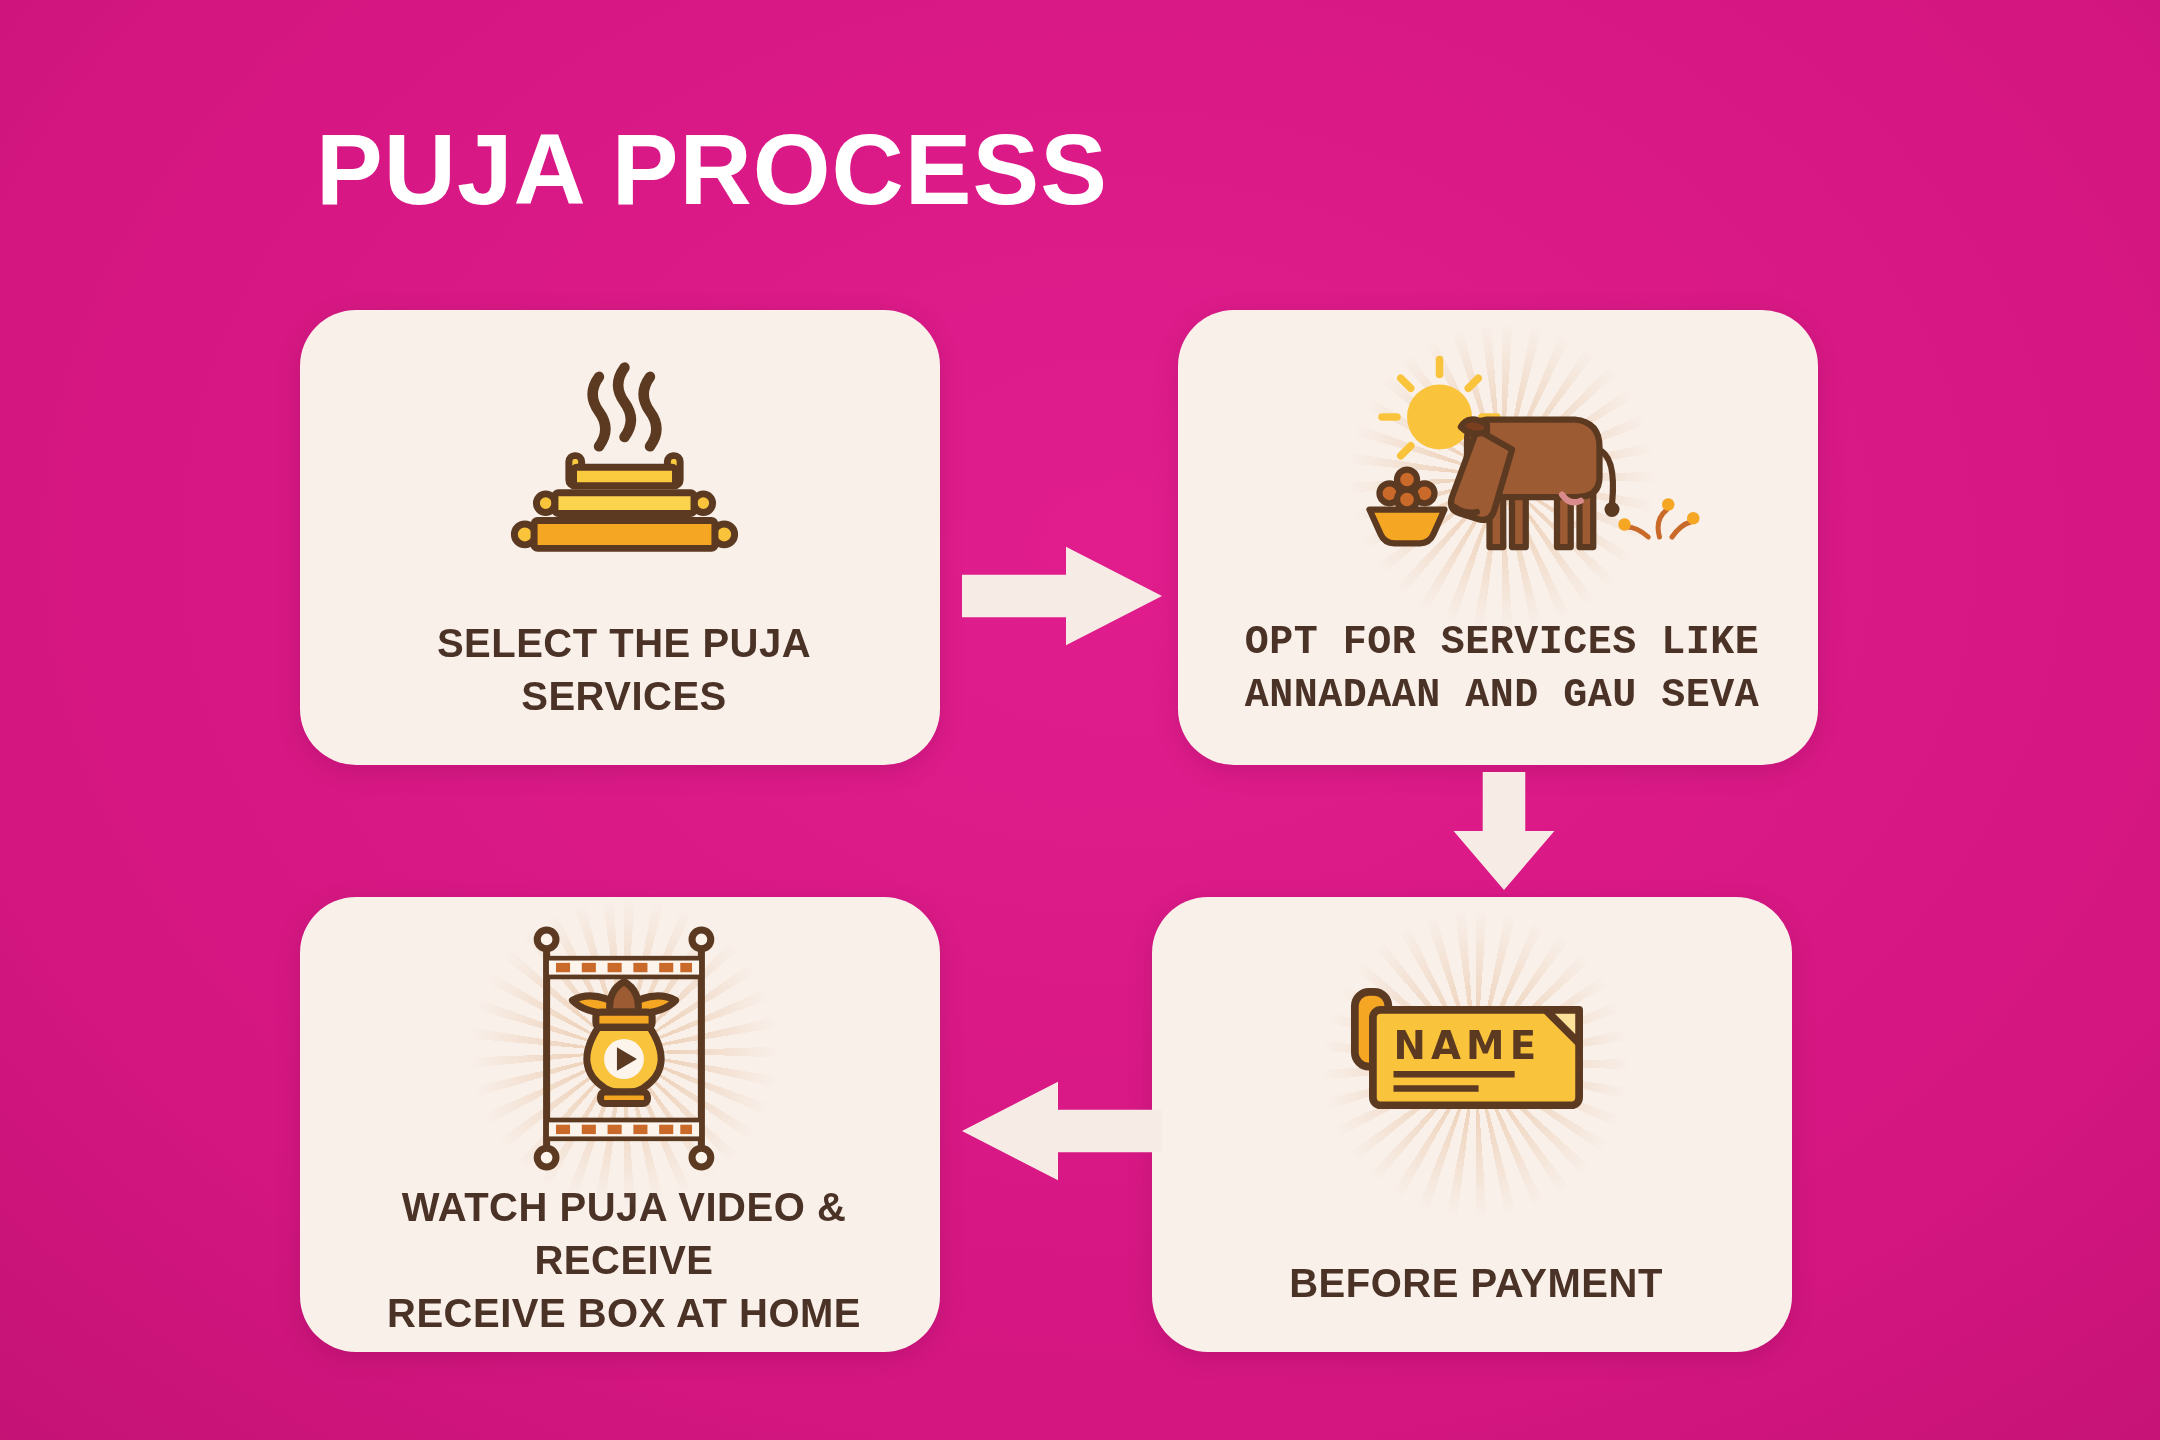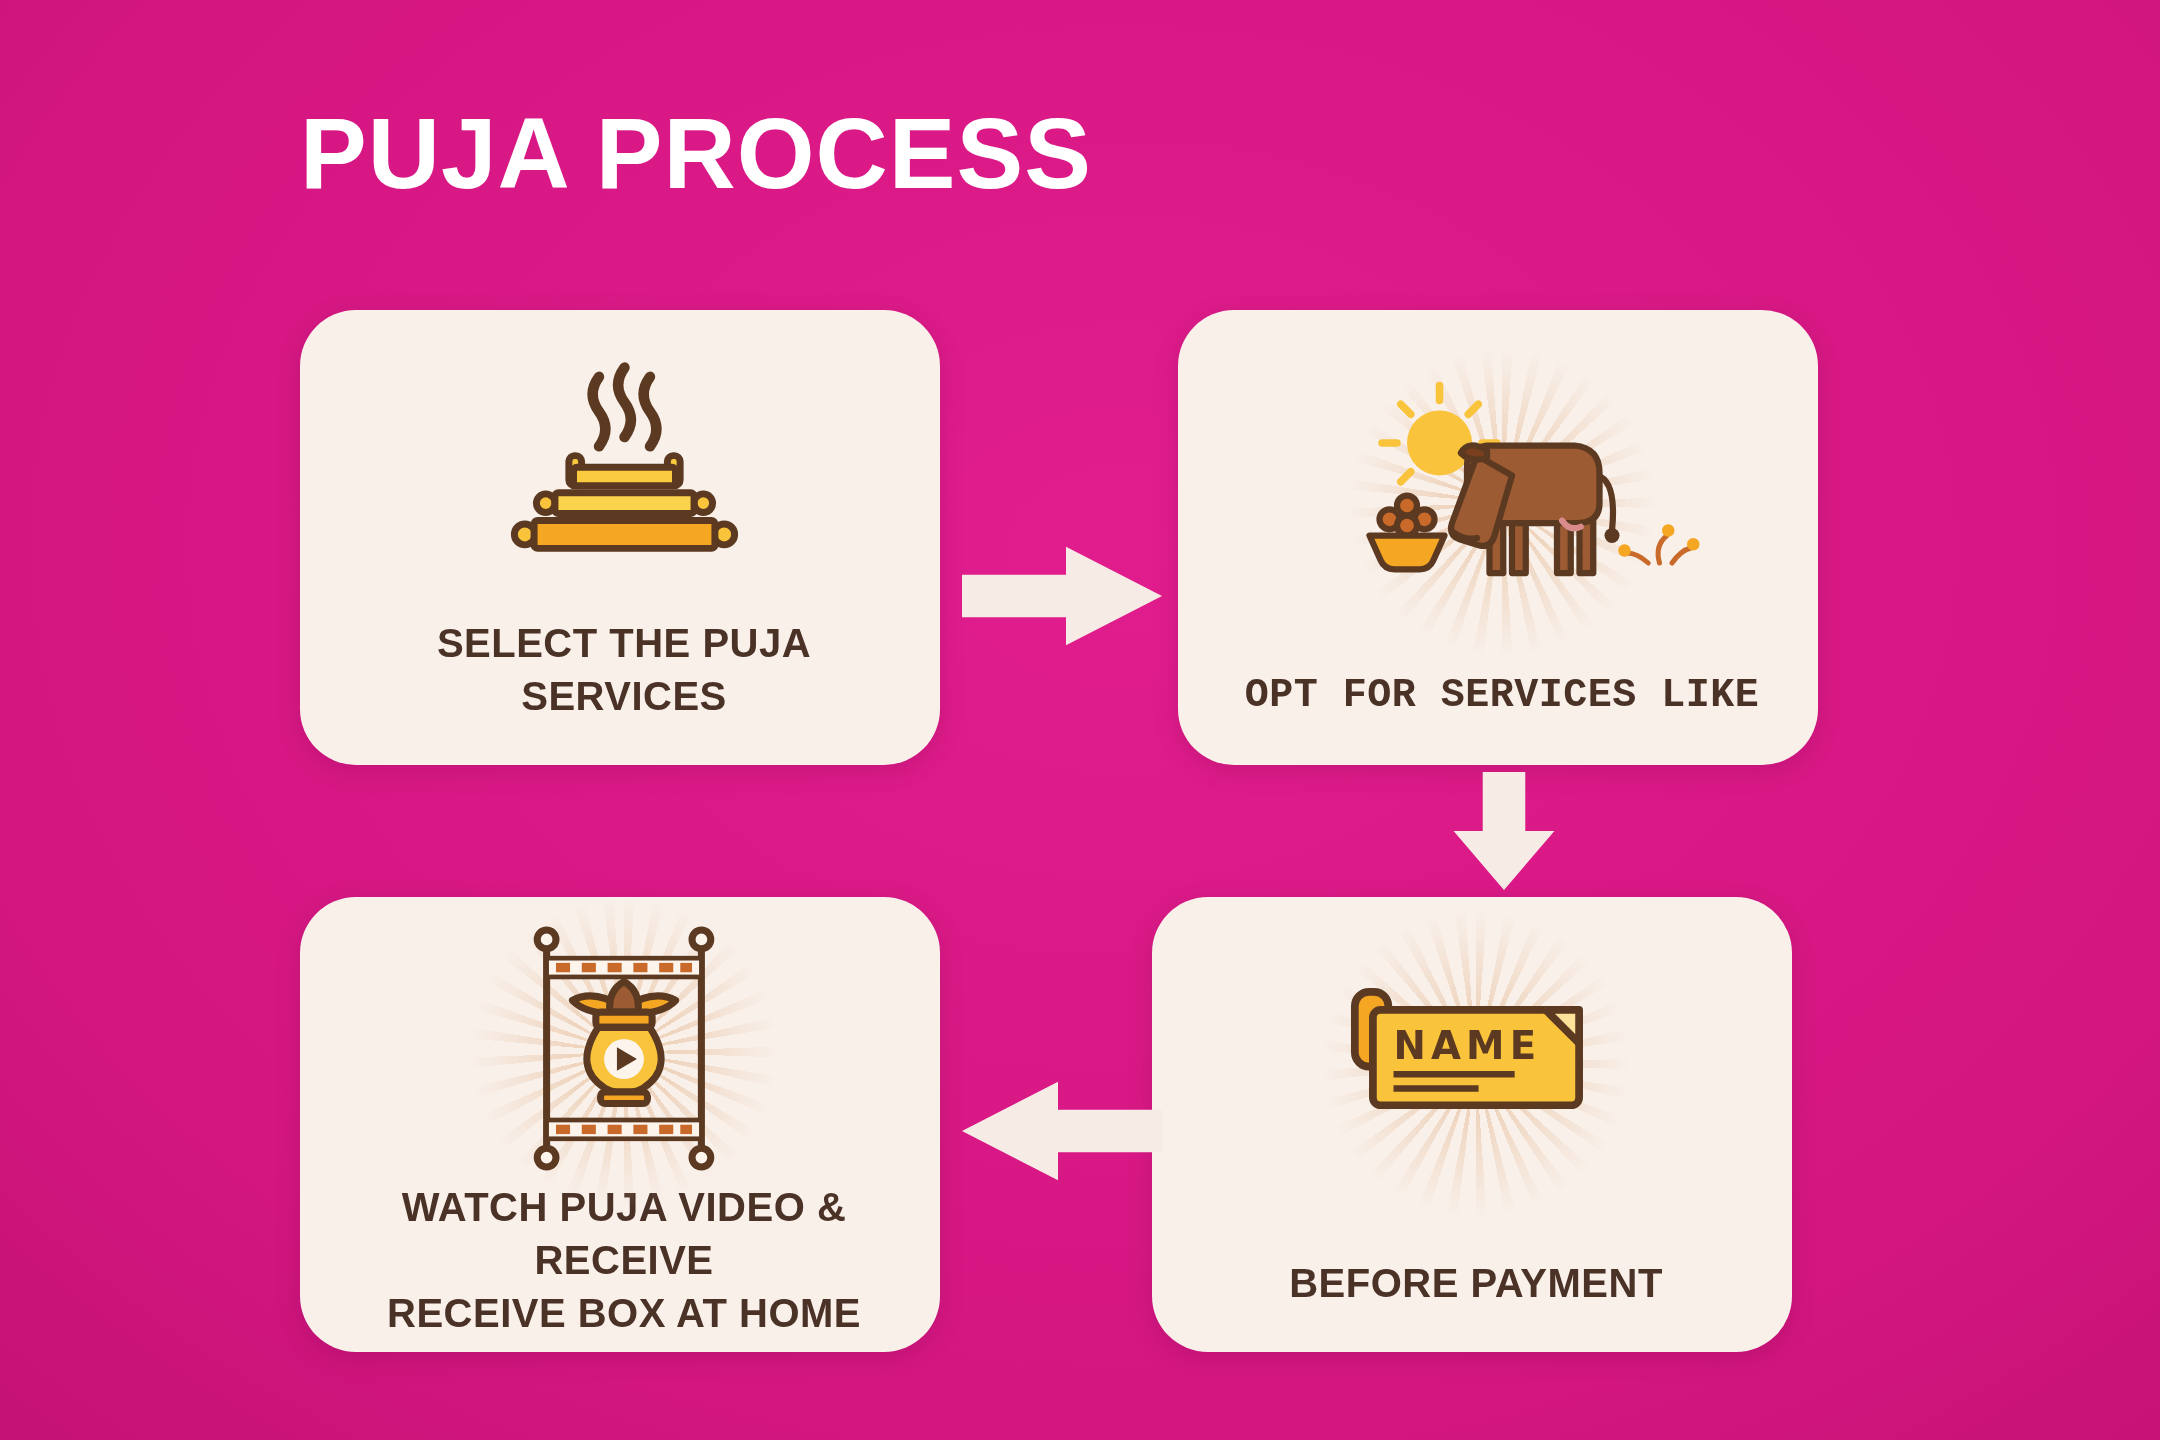--- a/index.html
+++ b/index.html
@@ -8,21 +8,21 @@
     width: 2160px; height: 1440px;
     font-family: "Liberation Sans", sans-serif;
     overflow: hidden;
   }
   .canvas {
     position: absolute; left: 0; top: 0;
     width: 2160px; height: 1440px;
     background: radial-gradient(120% 135% at 52% 38%, #e11d8d 0%, #d41681 45%, #b80f6c 78%, #9e0c5b 100%);
   }
   .title {
-    position: absolute; left: 300px; top: 96px; margin: 0;
+    position: absolute; left: 300px; top: 96px; margin: 16px;
     color: #ffffff; font-size: 100px; font-weight: 800; letter-spacing: 1px;
   }
   .card {
     position: absolute; width: 640px; height: 455px;
     background: #f9f0ea; border-radius: 56px;
     display: flex; flex-direction: column; align-items: center;
     padding: 26px 24px 42px 32px;
     box-shadow: 0 6px 24px rgba(90, 8, 54, 0.18);
   }
   .card-1 { left: 300px;  top: 310px; }
@@ -134,20 +134,21 @@
           <circle cx="293" cy="122" r="5" fill="#f5a623" stroke="none"></circle>
           <path d="M296 148 q7 -10 15 -12" fill="none"></path>
           <circle cx="313" cy="133" r="5" fill="#f5a623" stroke="none"></circle>
           <path d="M277 148 q-9 -8 -17 -8" fill="none"></path>
           <circle cx="258" cy="138" r="5" fill="#f5a623" stroke="none"></circle>
         </g>
       </svg>
     </div>
     <p class="card-label">
       <span>OPT FOR SERVICES LIKE</span><br>
+      <span>ANNADAAN AND GAU SEVA</span>
     </p>
   </section>
 
   <div class="arrow arrow-down"></div>
 
   <section class="card card-3">
     <div class="icon-wrap">
       <div class="rays"></div>
       <svg class="icon-svg" viewBox="0 0 240 180" width="310" height="232">
         <g stroke="#5c3a21" stroke-width="6" stroke-linejoin="round">

